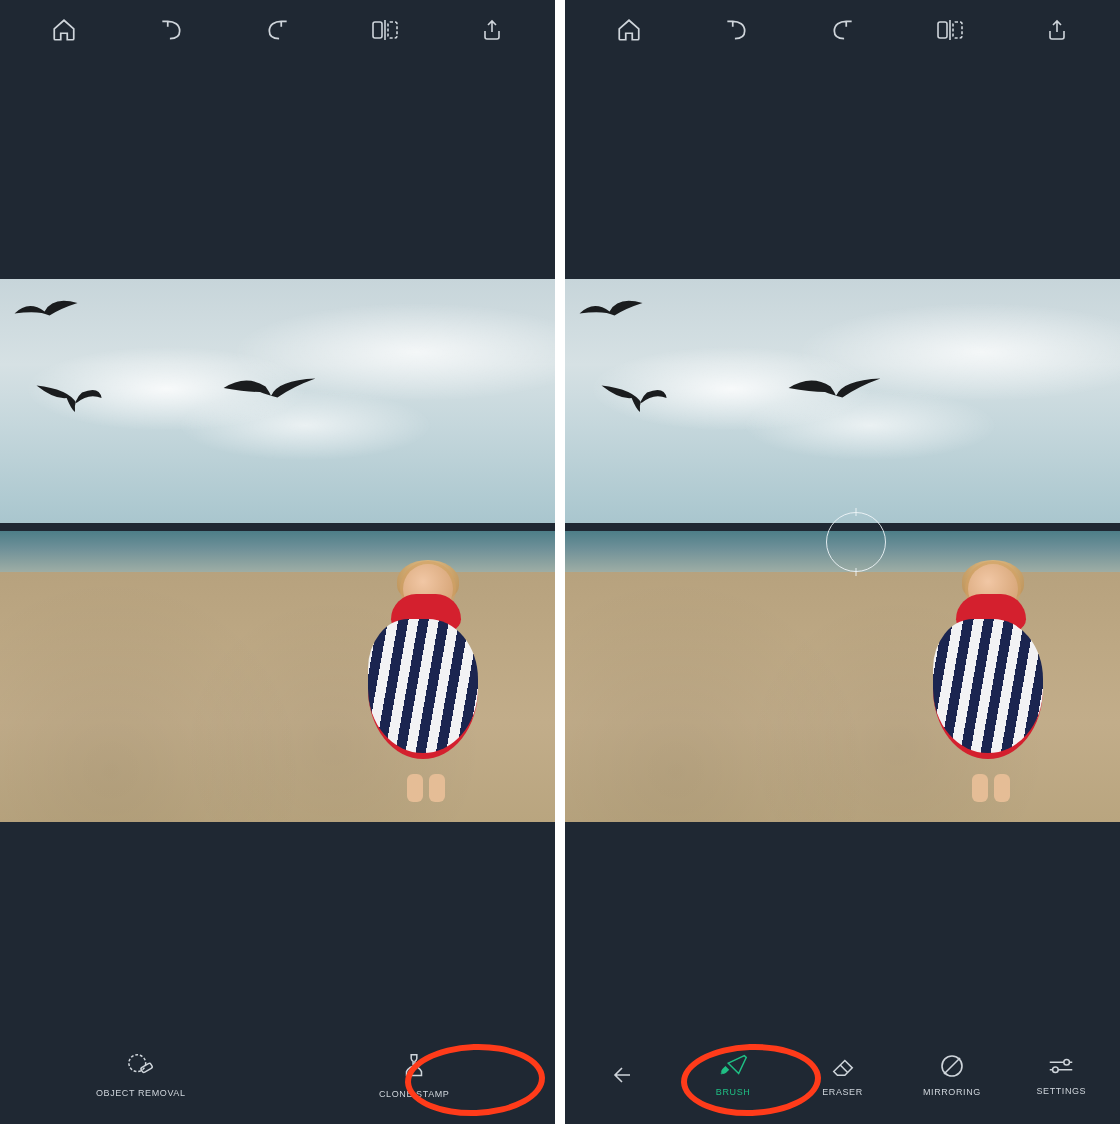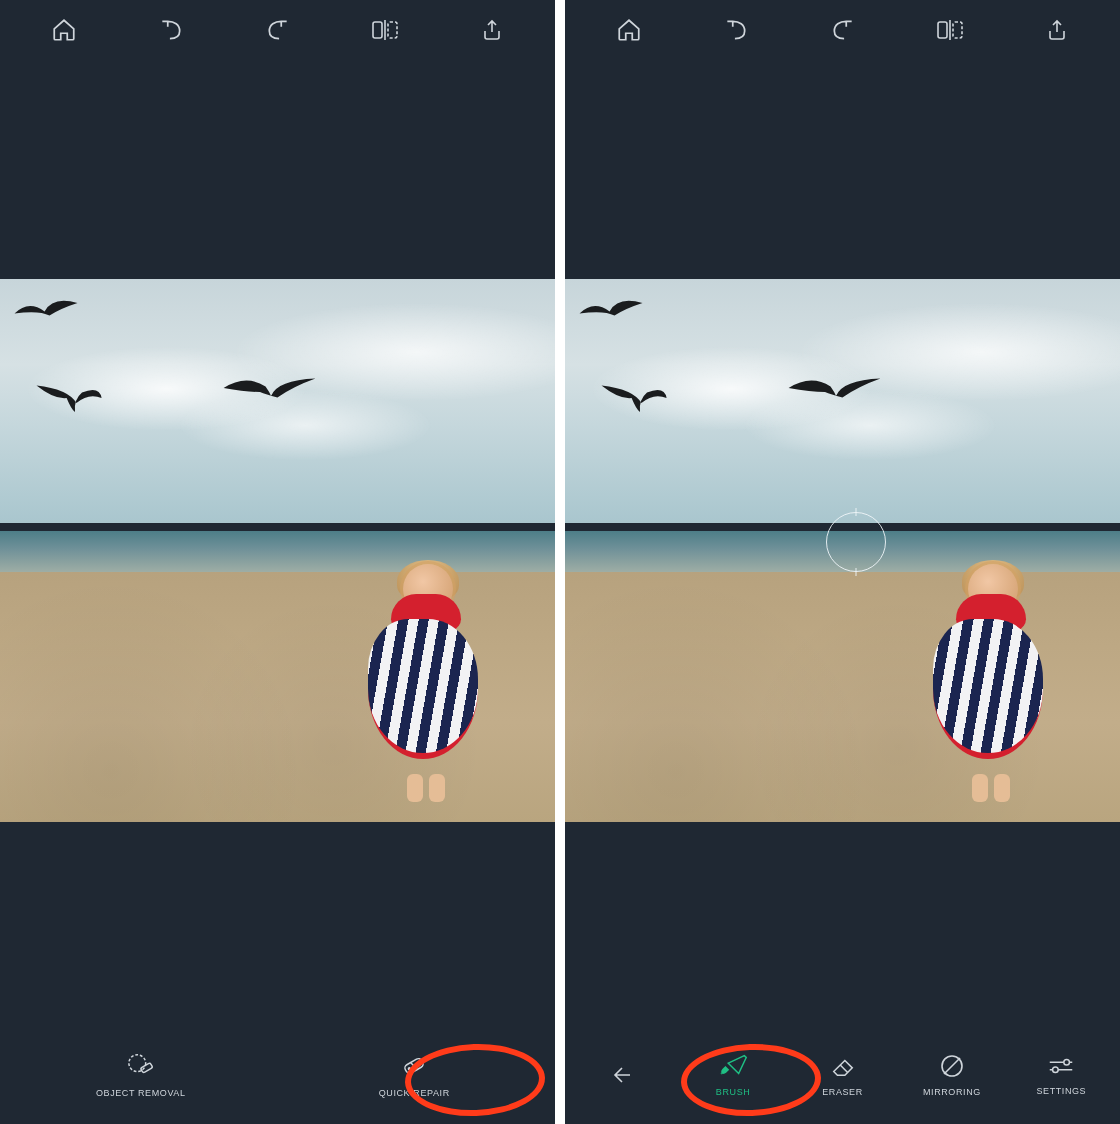--- a/index.html
+++ b/index.html
@@ -213,27 +213,25 @@
 
   <div class="bottom-bar">
     <div class="tool">
       <svg width="30" height="28" viewBox="0 0 32 30">
         <circle cx="12" cy="12" r="9" stroke-dasharray="3 2"></circle>
         <rect x="16" y="14" width="12" height="6" rx="2" transform="rotate(-30 22 17)"></rect>
       </svg>
       <span class="lbl">OBJECT REMOVAL</span>
     </div>
     <div class="tool">
-      <svg width="30" height="28" viewBox="0 0 32 30">
-        <rect x="6" y="10" width="20" height="10" rx="4" transform="rotate(-30 16 15)"></rect>
-        <circle cx="11" cy="18" r="1" fill="#cfd5db"></circle>
-          <circle cx="21" cy="12" r="1" fill="#cfd5db"></circle>
-        <line x1="12" y1="11" x2="20" y2="19"></line>
-      </svg>
-      <span class="lbl">QUICK REPAIR</span>
+      <svg width="30" height="30" viewBox="0 0 32 32">
+        <path d="M13 4h6v4a4 4 0 0 1-2 3v3h-2v-3a4 4 0 0 1-2-3z"></path>
+        <path d="M8 22c2-4 6-6 8-6s6 2 8 6v4H8z"></path>
+      </svg>
+      <span class="lbl">CLONE STAMP</span>
     </div>
     <div class="highlight hl-left"></div>
   </div>
 </div>
 
 <div class="pane">
   <div class="top-bar">
     <div class="tbtn">
       <svg width="26" height="26" viewBox="0 0 24 24">
           <path d="M3 11 12 3l9 8v9a1 1 0 0 1-1 1h-5v-6h-6v6H4a1 1 0 0 1-1-1z"></path>

